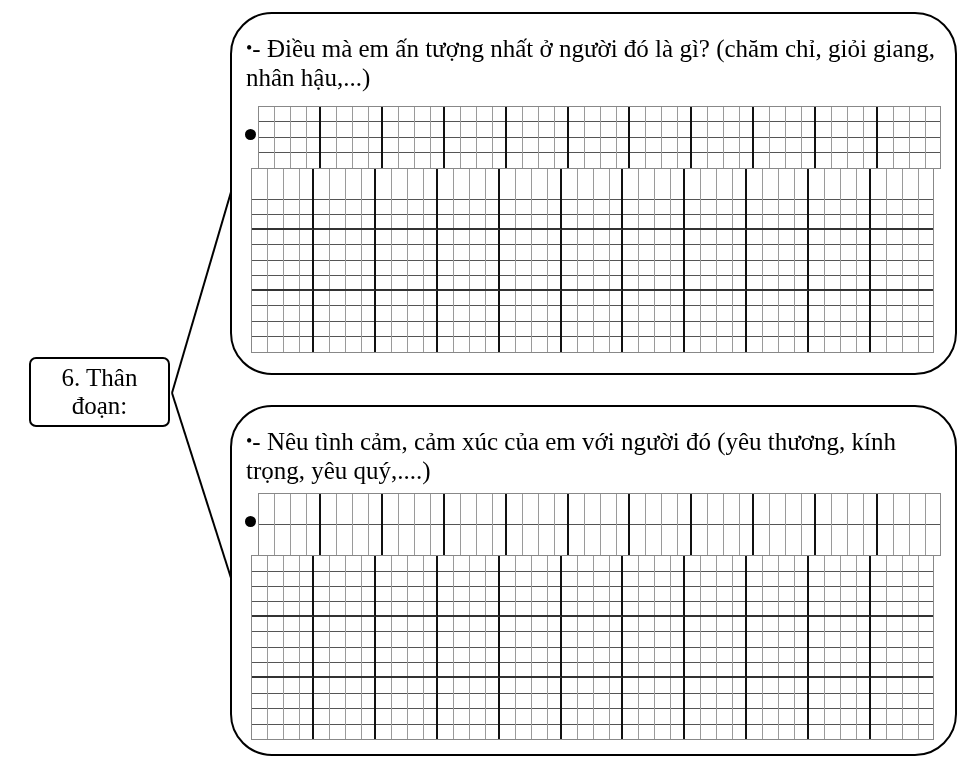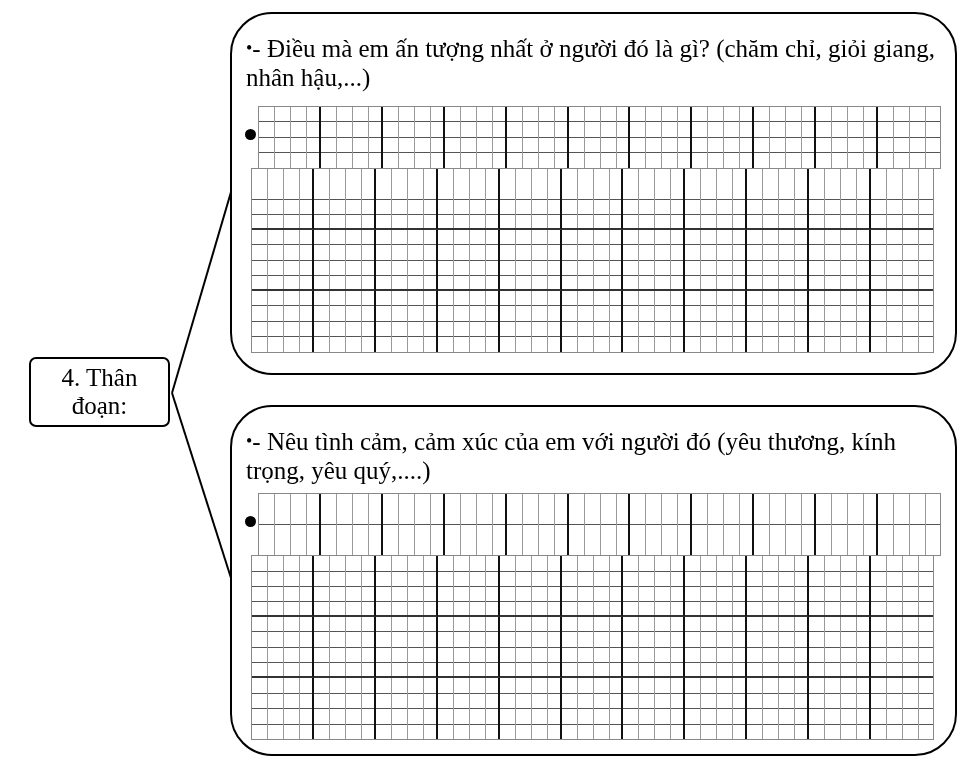--- a/index.html
+++ b/index.html
@@ -39,21 +39,21 @@
 </style>
 </head>
 <body>
 
 <svg class="connector" viewBox="0 0 975 766">
   <line x1="172" y1="393" x2="231" y2="192" stroke="#000" stroke-width="2"></line>
   <line x1="172" y1="393" x2="231" y2="578" stroke="#000" stroke-width="2"></line>
 </svg>
 
 <div class="section-label">
-  <span>4. Thân đoạn:</span>
+  <span>6. Thân đoạn:</span>
 </div>
 
 <div class="bubble top">
   <div class="prompt">
     <span class="dot">•</span><span>- Điều mà em ấn tượng nhất ở người đó là gì? (chăm chỉ, giỏi giang, nhân hậu,...)</span>
   </div>
 </div>
 
 <div class="bubble bottom">
   <div class="prompt">

